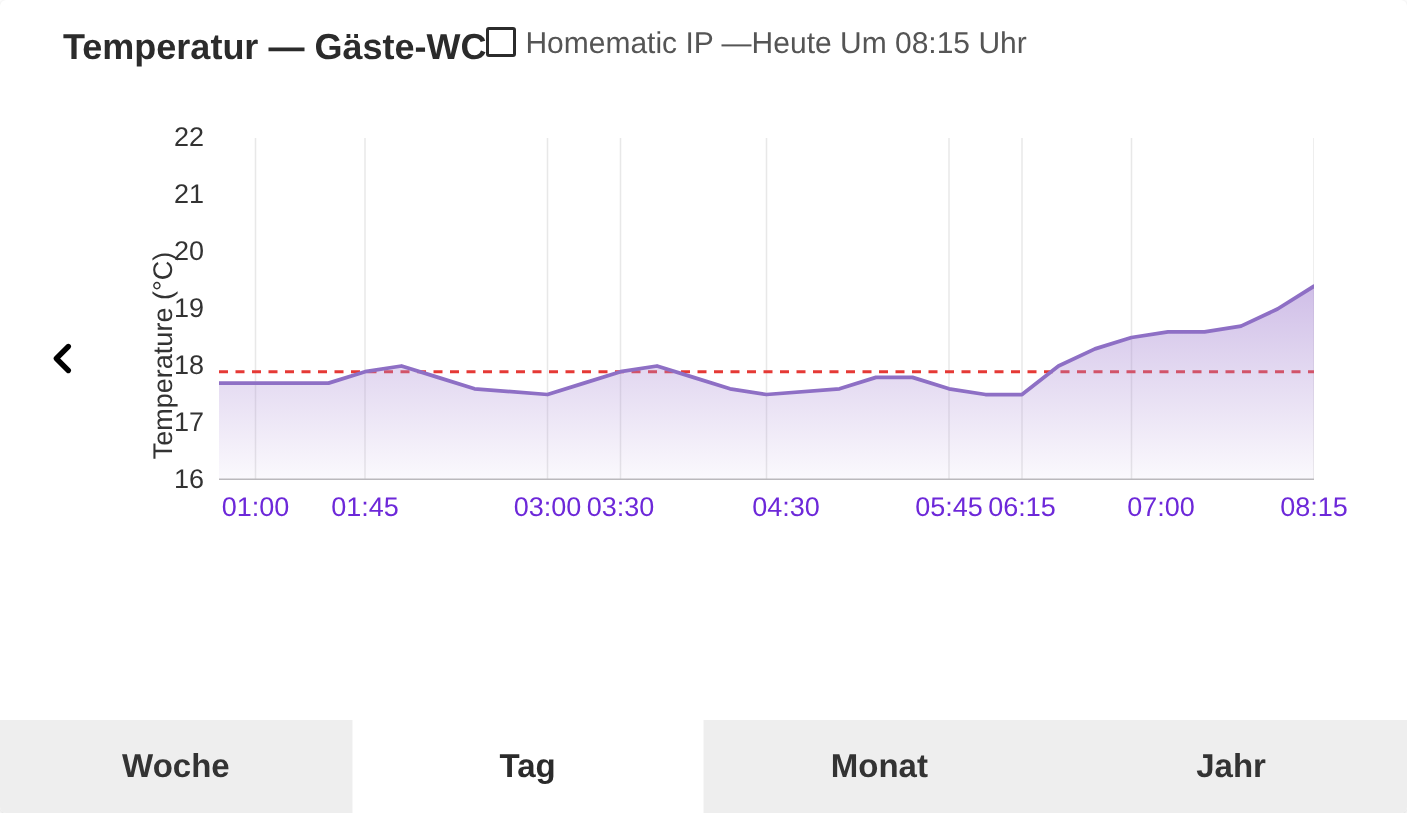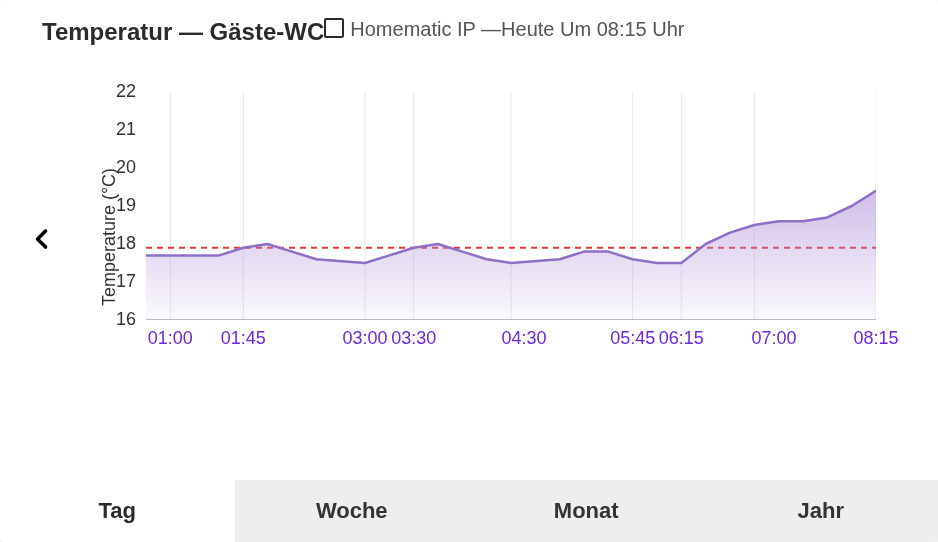--- a/index.html
+++ b/index.html
@@ -80,18 +80,18 @@
         <div class="xtick" style="left: 367.667px;">03:30</div>
         <div class="xtick" style="left: 478px;">04:30</div>
         <div class="xtick" style="left: 586.667px;">05:45</div>
         <div class="xtick" style="left: 635.333px;">06:15</div>
         <div class="xtick" style="left: 701px; margin-left: 27px;">07:00</div>
         <div class="xtick" style="left: 830px;">08:15</div>
       </div>
   </div>
 
   <div class="tabs">
+    <button class="tab">Woche</button>
     <button class="tab active">Tag</button>
-    <button class="tab">Woche</button>
     <button class="tab">Monat</button>
     <button class="tab">Jahr</button>
   </div>
 </div>
 
 </body></html>

